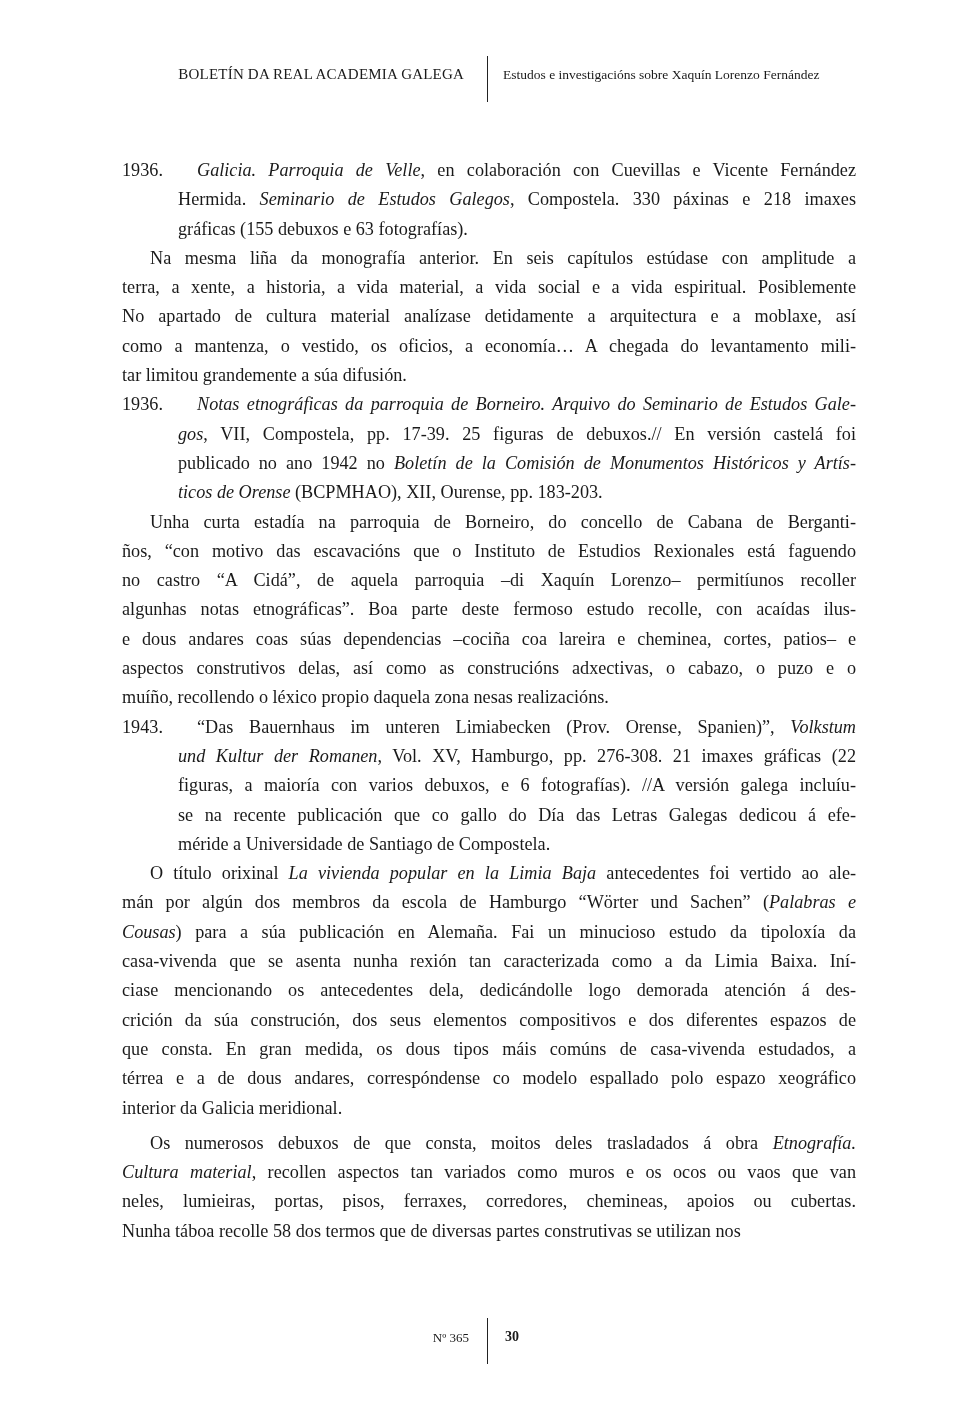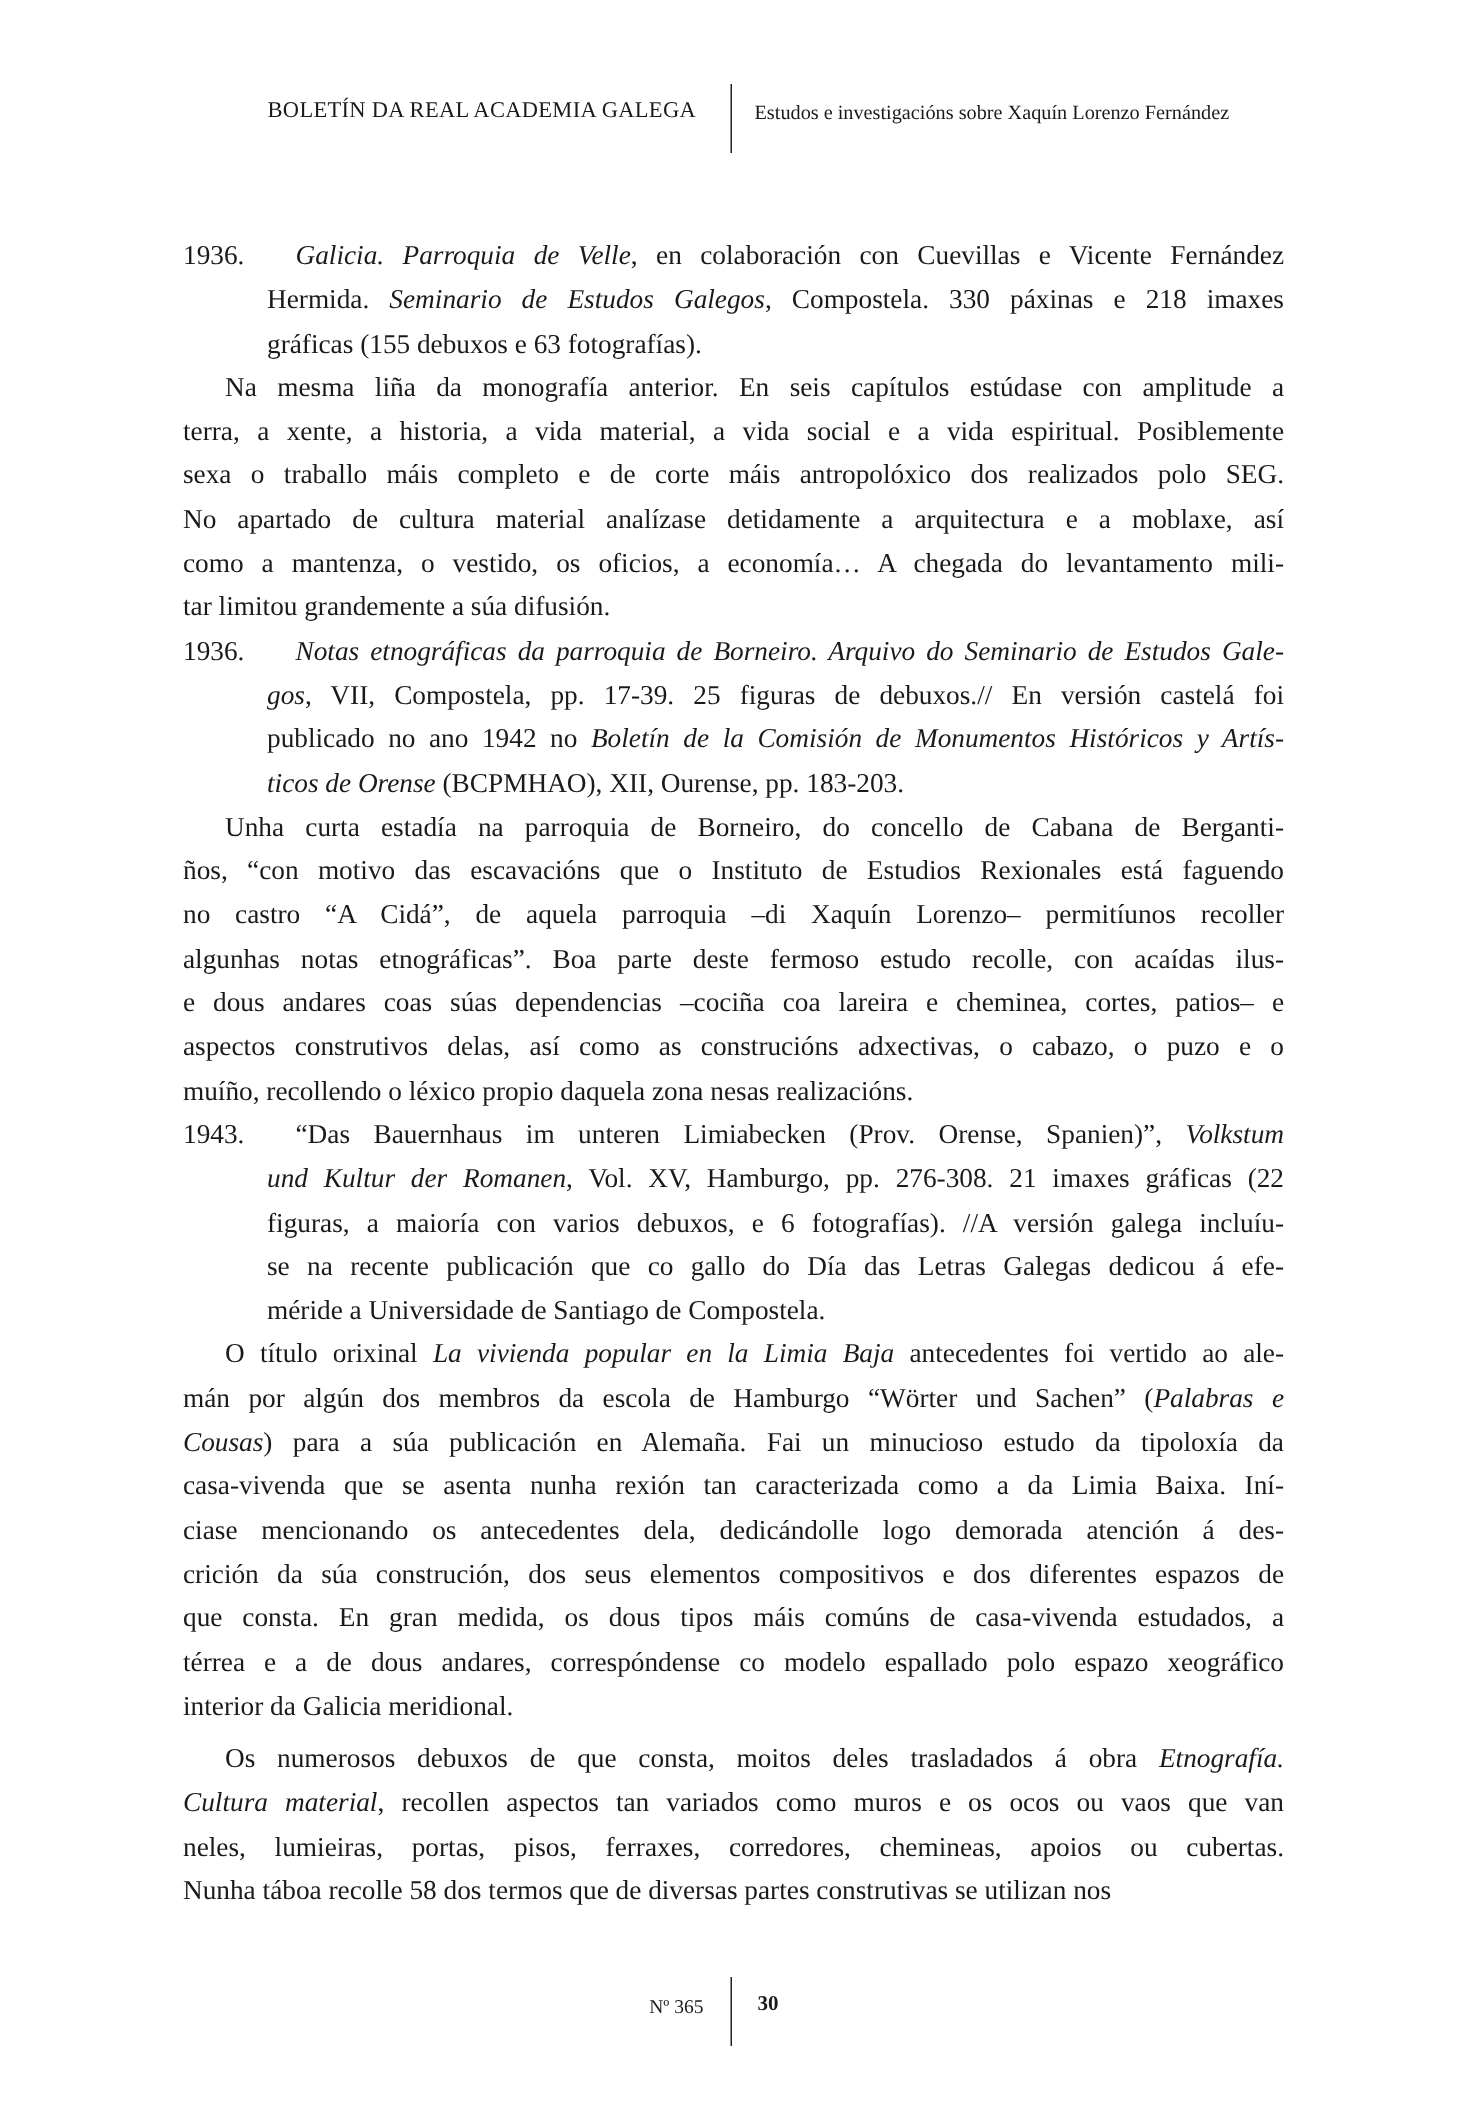--- a/index.html
+++ b/index.html
@@ -35,21 +35,20 @@
     <div>
       <div class="line  just" style="display: flex;">
         <span class="year">1936.</span>
         <div class="line  just" style="flex: 1 1 0%; height: auto;"><i>Galicia. Parroquia de Velle</i><span>, en colaboración con Cuevillas e Vicente Fernández</span></div>
       </div>
       <div class="line hang just"><span>Hermida. </span><i>Seminario de Estudos Galegos</i><span>, Compostela. 330 páxinas e 218 imaxes</span></div>
       <div class="line hang"><span>gráficas (155 debuxos e 63 fotografías).</span></div>
       <div>
         <div class="line ind just"><span>Na mesma liña da monografía anterior. En seis capítulos estúdase con amplitude a</span></div>
         <div class="line  just"><span>terra, a xente, a historia, a vida material, a vida social e a vida espiritual. Posiblemente</span></div>
-        <div class="line  just"><span>sexa o traballo máis completo e de corte máis antropolóxico dos realizados polo SEG.</span></div>
         <div class="line  just"><span>No apartado de cultura material analízase detidamente a arquitectura e a moblaxe, así</span></div>
         <div class="line  just"><span>como a mantenza, o vestido, os oficios, a economía… A chegada do levantamento mili-</span></div>
         <div class="line "><span>tar limitou grandemente a súa difusión.</span></div>
       </div>
     </div>
     <div>
       <div class="line  just" style="display: flex;">
         <span class="year">1936.</span>
         <div class="line  just" style="flex: 1 1 0%; height: auto; font-family: Liberation Serif, serif;"><i>Notas etnográficas da parroquia de Borneiro. Arquivo do Seminario de Estudos Gale-</i></div>
       </div>

